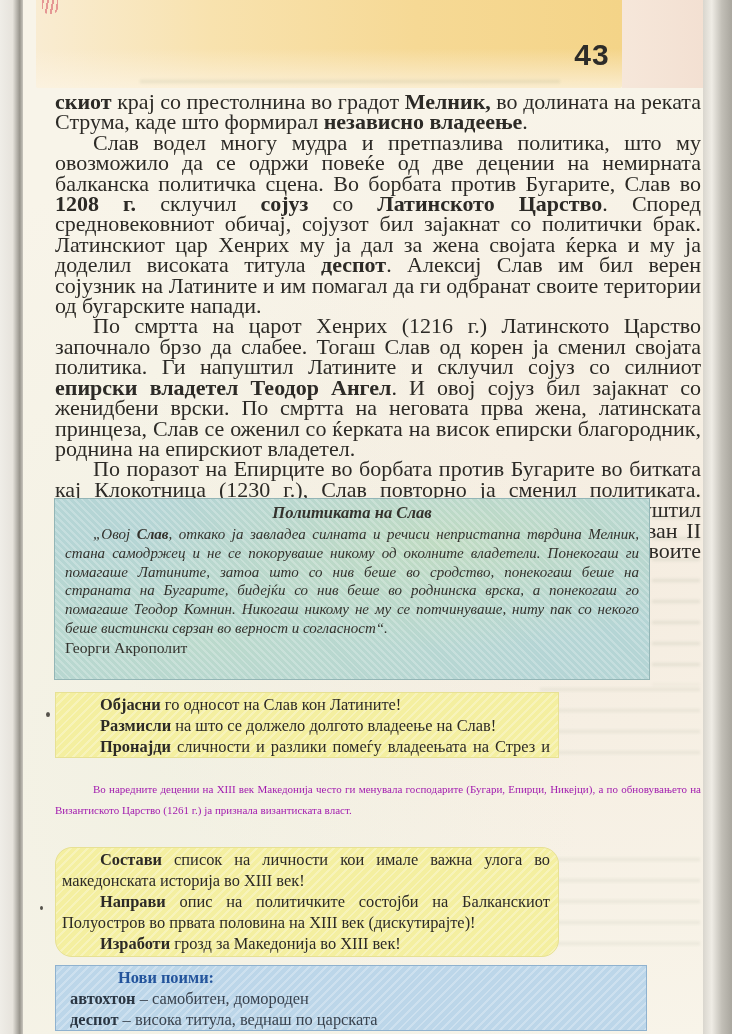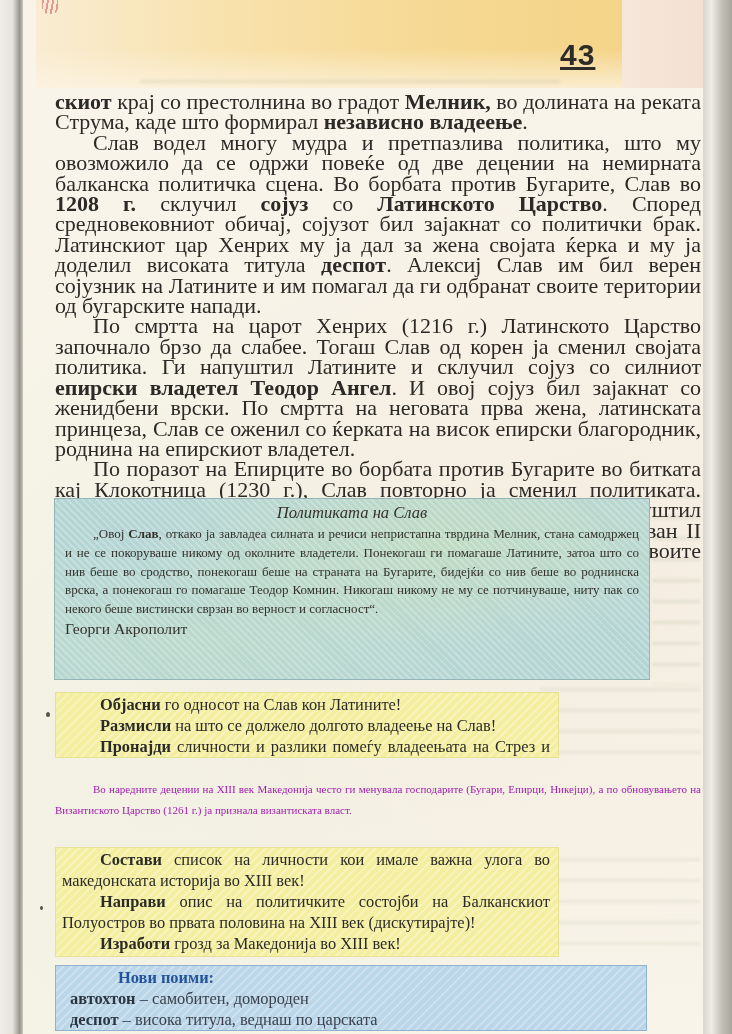--- a/index.html
+++ b/index.html
@@ -31,21 +31,21 @@
       linear-gradient(90deg,#f9ecd2 0%,#f8e2ae 30%,#f6d995 65%,#f4d488 100%);
     border-radius:0 0 2px 2px;
   }
   .band-pink{
     position:absolute;left:622px;top:0;width:81px;height:88px;
     background:linear-gradient(90deg,#f6e7da 0%,#f3e0d2 100%);
   }
   .page-num{
     position:absolute;left:560px;top:38px;width:64px;
     font-family:"Liberation Sans",sans-serif;font-weight:bold;
-    font-size:30px;color:#2d2c29;text-align:left;letter-spacing:1px;text-decoration:underline;
+    font-size:30px;color:#2d2c29;text-align:center;letter-spacing:1px;
   }
   .pen-mark{
     position:absolute;left:42px;top:0;width:16px;height:14px;opacity:.65;
     background:repeating-linear-gradient(100deg, rgba(208,64,88,.75) 0 2px, rgba(208,64,88,0) 2px 5px);
     filter:blur(.4px);border-radius:0 0 40% 40%;
   }
   
   .body-text{
     position:absolute;left:55px;top:92px;width:646px;
     font-size:22px;line-height:20.4px;color:#2c2a26;
@@ -64,42 +64,42 @@
     box-sizing:border-box;overflow:hidden;
     padding:4px 10px 2px 10px;
     background:
       repeating-linear-gradient(45deg, rgba(255,255,255,.22) 0 2px, rgba(255,255,255,0) 2px 5px),
       radial-gradient(ellipse at 65% 25%, rgba(205,226,170,.45), transparent 55%),
       radial-gradient(ellipse at 25% 80%, rgba(196,224,190,.4), transparent 55%),
       #b5d5d5;
     border:1px solid #93b5b6;
   }
   .q-title{
-    font-weight:normal;font-style:italic;text-align:center;
+    font-weight:bold;font-style:italic;text-align:center;
     font-size:16.6px;line-height:20px;color:#34322d;
   }
   .q-text{
-    margin:2px 0 0 0;text-align:justify;text-indent:28px;
-    font-size:13px;line-height:18.8px;color:#33312c;
+    margin:2px 0 0 0;font-style:italic;text-align:justify;text-indent:28px;
+    font-size:15px;line-height:18.8px;color:#33312c;
   }
   .q-author{
     text-align:left;font-size:15.6px;line-height:20px;color:#33312c;
     margin-top:0;
   }
   
   .task-box{
     position:absolute;left:55px;width:504px;box-sizing:border-box;overflow:hidden;
     background:
       repeating-linear-gradient(-45deg, rgba(255,255,255,.28) 0 2px, rgba(255,255,255,0) 2px 6px),
       #f4efa0;
     border:1px solid #e7e194;
     font-size:16.4px;line-height:21px;color:#2c2a26;
   }
   .task1{top:692px;height:66px;padding:1px 8px 0 6px;}
-  .task2{top:847px;height:110px;padding:1px 8px 0 6px;}
+  .task2{top:847px;height:110px;padding:1px 8px 0 6px;border-radius:17px;}
   .task{margin:0;text-indent:38px;text-align:justify;}
   
   .terms-box{
     position:absolute;left:55px;top:965px;width:592px;height:66px;
     box-sizing:border-box;overflow:hidden;padding:1px 8px 0 14px;
     background:
       repeating-linear-gradient(-45deg, rgba(255,255,255,.25) 0 2px, rgba(255,255,255,0) 2px 6px),
       #bcd6e9;
     border:1px solid #8fb2cf;
     font-size:16.4px;line-height:21px;

